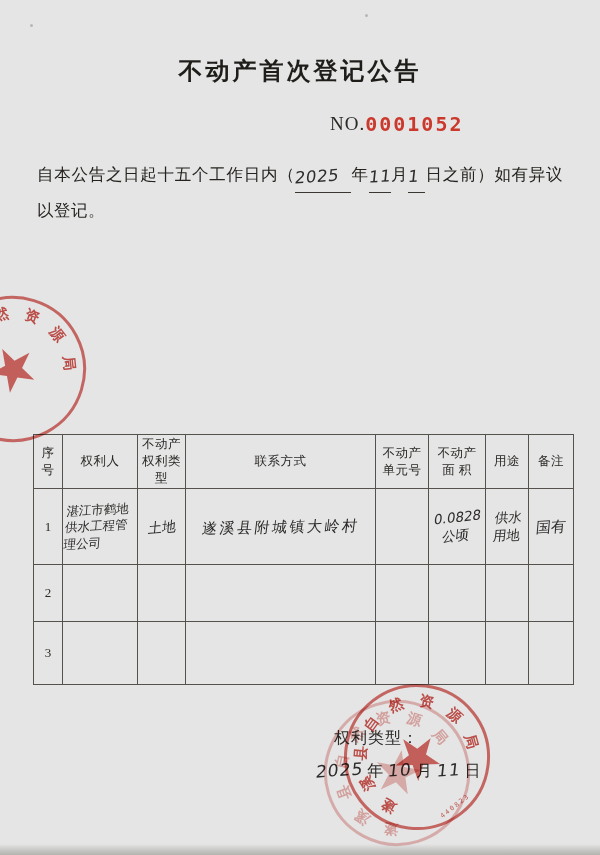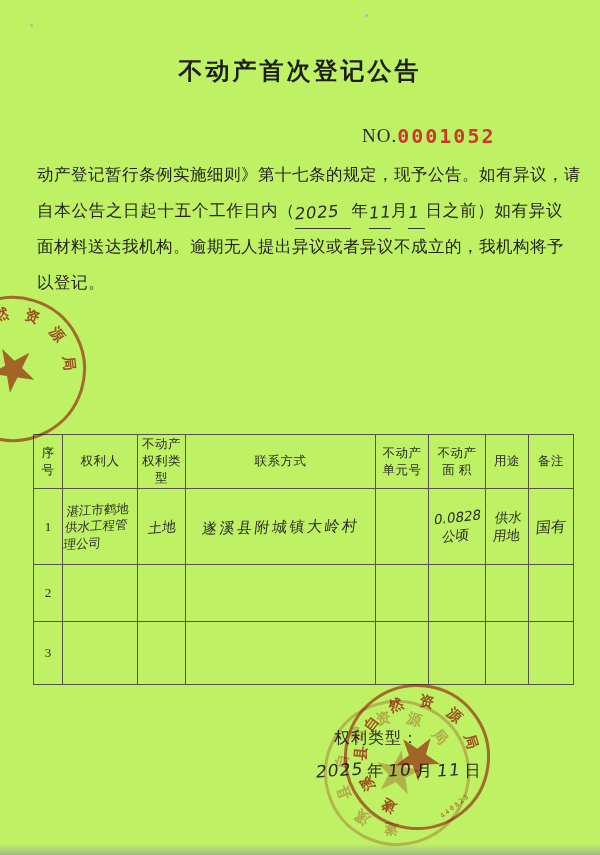--- a/index.html
+++ b/index.html
@@ -1,23 +1,23 @@
 <!DOCTYPE html>
 <html><head>
 <meta charset="utf-8">
 <style>
   html,body{margin:0;padding:0;background:#888;}
-  .page{position:relative;width:600px;height:855px;margin:0 auto;background:#bef264;overflow:hidden;
+  .page{position:relative;width:600px;height:855px;margin:0 auto;background:#e5e5e5;overflow:hidden;
         font-family:"Liberation Serif","DejaVu Serif",serif;color:#2b2926;}
   
   .title{position:absolute;top:55px;left:0;width:600px;text-align:center;margin:0;
          font-family:"DejaVu Sans","Liberation Sans",sans-serif;font-weight:bold;
          font-size:24px;letter-spacing:3px;color:#1f1d1a;}
   
-  .serial{position:absolute;top:124px;left:330px;white-space:nowrap;margin-left:32px;}
+  .serial{position:absolute;top:112px;left:330px;white-space:nowrap;}
   .serial .no-label{font-size:19px;letter-spacing:1px;color:#2b2926;}
   .serial .no-digits{font-family:"DejaVu Sans Mono","Liberation Mono",monospace;font-weight:bold;
                      font-size:20px;letter-spacing:2px;color:#cb382c;vertical-align:-1px;}
   
   .body-text{position:absolute;left:37px;top:157px;width:526px;font-size:16.5px;line-height:36px;
              letter-spacing:.5px;color:#26231f;}
   .bline{text-align:justify;text-align-last:justify;height:36px;white-space:nowrap;}
   .bline.last{text-align:left;text-align-last:left;}
   .bline.indent{padding-left:33px;width:493px;}
   .blank{display:inline-block;border-bottom:1.2px solid #3a3733;text-align:center;
@@ -72,23 +72,21 @@
 
 <div class="page">
 
   <h1 class="title">不动产首次登记公告</h1>
 
   <div class="serial">
     <span class="no-label">NO.</span><span class="no-digits">0001052</span>
   </div>
 
   <div class="body-text">
-    <div class="bline"><span>动产登记暂行条例实施细则》第十七条的规定，现予公告。如有异议，请</span></div>
     <div class="bline"><span>自本公告之日起十五个工作日内（</span><span class="blank yr"><i class="hw">2025</i></span><span>年</span><span class="blank mo"><i class="hw">11</i></span><span>月</span><span class="blank dy"><i class="hw">1</i></span><span>日之前）</span><span>如有异议</span></div>
-    <div class="bline"><span>面材料送达我机构。逾期无人提出异议或者异议不成立的，我机构将予</span></div>
     <div class="bline last"><span>以登记。</span></div>
   </div>
 
 
 
   <table class="reg-table">
     <colgroup>
       <col style="width:29px">
         <col style="width:75px">
         <col style="width:48px">

